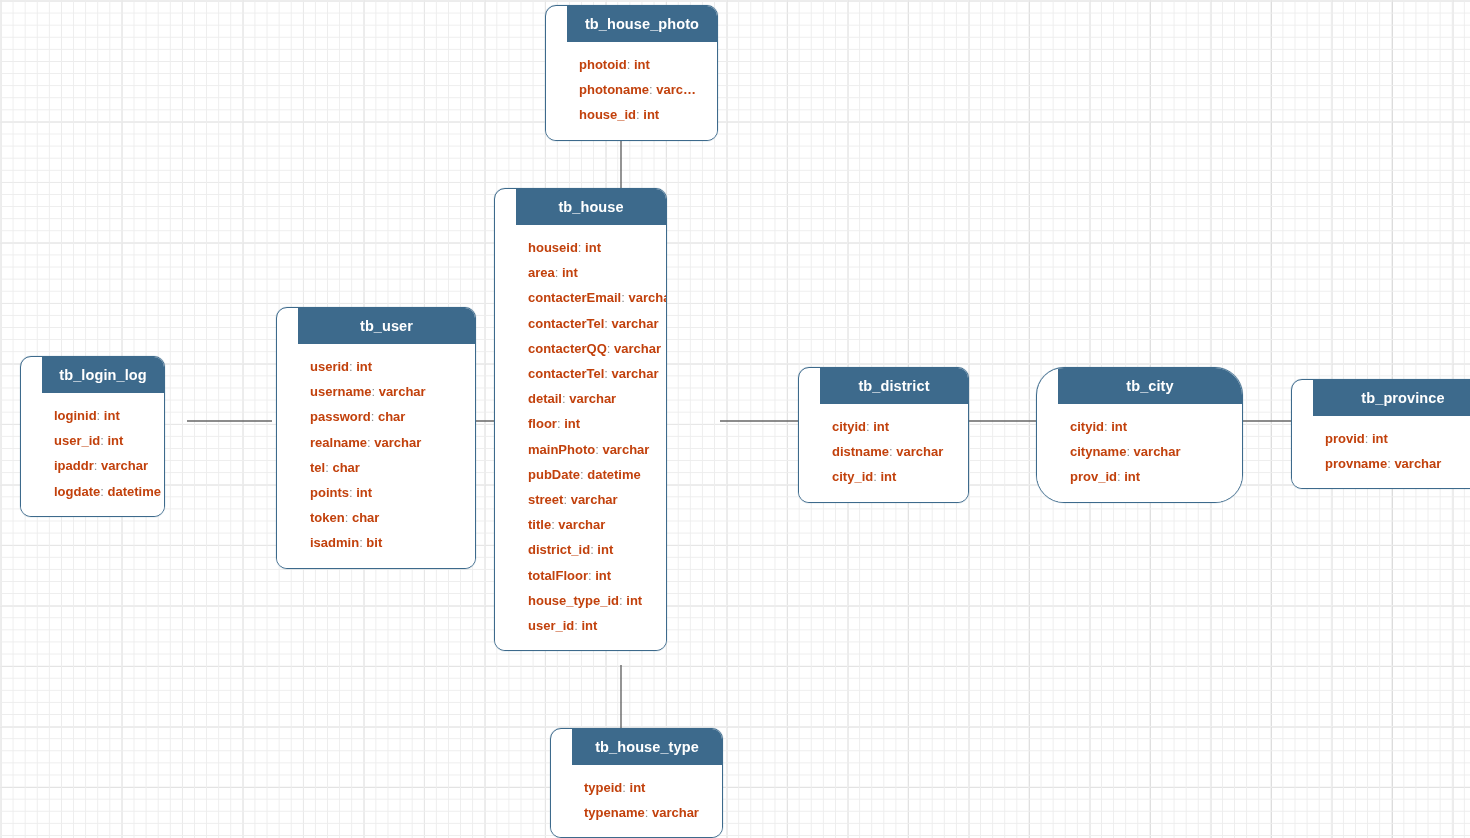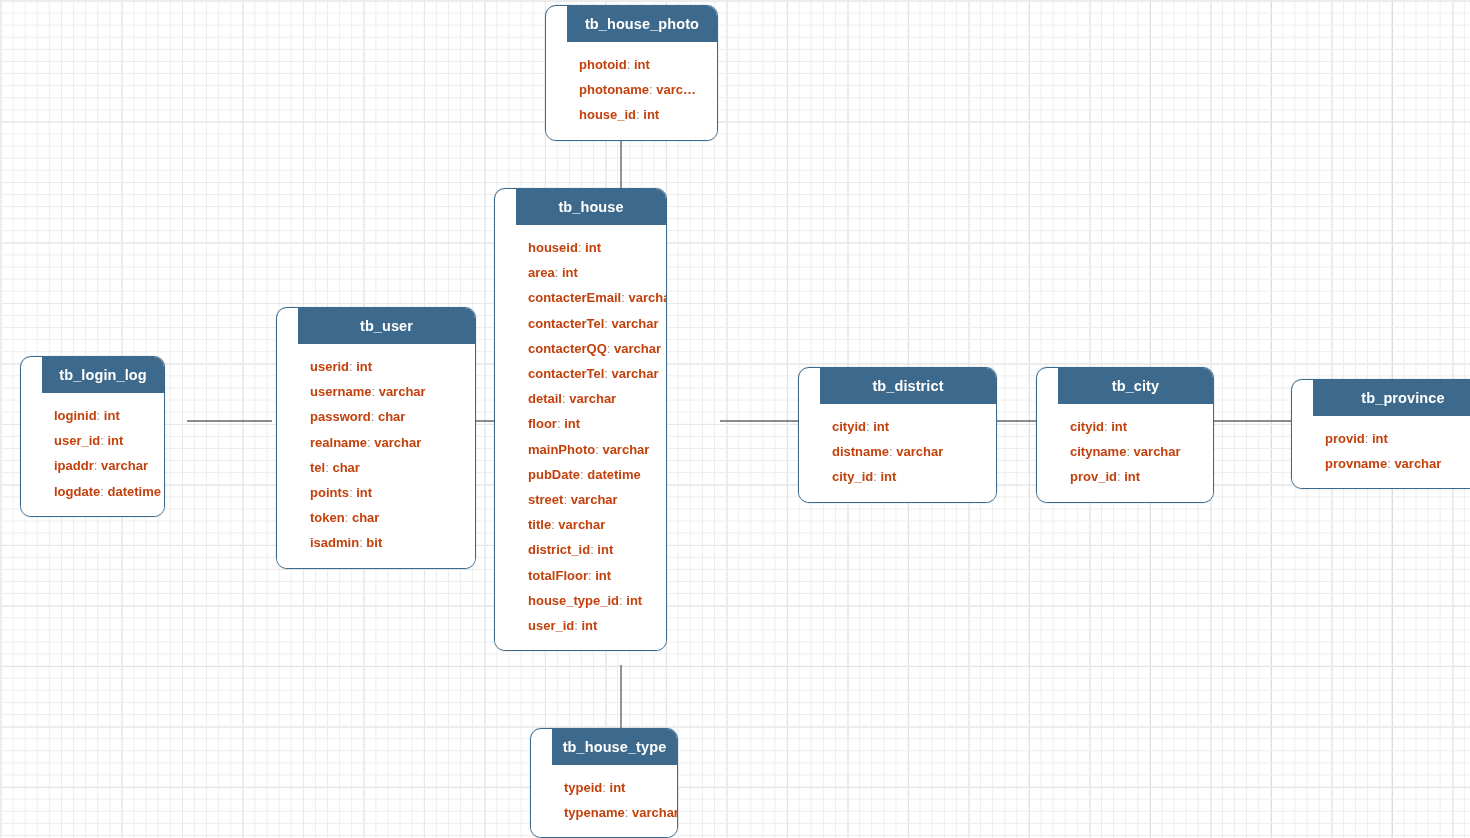--- a/index.html
+++ b/index.html
@@ -131,44 +131,44 @@
       </div>
       <div class="entity" style="left: 20px; top: 356px; width: 145px;">
         <div class="entity-header">tb_login_log</div>
         <div class="entity-body">
           <div class="field"><span class="fname">loginid</span><span>: </span><span class="ftype">int</span></div>
           <div class="field"><span class="fname">user_id</span><span>: </span><span class="ftype">int</span></div>
           <div class="field"><span class="fname">ipaddr</span><span>: </span><span class="ftype">varchar</span></div>
           <div class="field"><span class="fname">logdate</span><span>: </span><span class="ftype">datetime</span></div>
         </div>
       </div>
-      <div class="entity" style="left: 798px; top: 367px; width: 199px;">
+      <div class="entity" style="left: 798px; top: 367px; width: 171px;">
         <div class="entity-header">tb_district</div>
         <div class="entity-body">
           <div class="field"><span class="fname">cityid</span><span>: </span><span class="ftype">int</span></div>
           <div class="field"><span class="fname">distname</span><span>: </span><span class="ftype">varchar</span></div>
           <div class="field"><span class="fname">city_id</span><span>: </span><span class="ftype">int</span></div>
         </div>
       </div>
-      <div class="entity" style="left: 1036px; top: 367px; width: 178px;">
+      <div class="entity" style="left: 1036px; top: 367px; width: 207px; border-radius: 28px;">
         <div class="entity-header">tb_city</div>
         <div class="entity-body">
           <div class="field"><span class="fname">cityid</span><span>: </span><span class="ftype">int</span></div>
           <div class="field"><span class="fname">cityname</span><span>: </span><span class="ftype">varchar</span></div>
           <div class="field"><span class="fname">prov_id</span><span>: </span><span class="ftype">int</span></div>
         </div>
       </div>
       <div class="entity" style="left: 1291px; top: 379px; width: 203px;">
         <div class="entity-header">tb_province</div>
         <div class="entity-body">
           <div class="field"><span class="fname">provid</span><span>: </span><span class="ftype">int</span></div>
           <div class="field"><span class="fname">provname</span><span>: </span><span class="ftype">varchar</span></div>
         </div>
       </div>
-      <div class="entity" style="left: 530px; top: 728px; width: 148px;">
+      <div class="entity" style="left: 550px; top: 728px; width: 173px;">
         <div class="entity-header">tb_house_type</div>
         <div class="entity-body">
           <div class="field"><span class="fname">typeid</span><span>: </span><span class="ftype">int</span></div>
           <div class="field"><span class="fname">typename</span><span>: </span><span class="ftype">varchar</span></div>
         </div>
       </div>
     </div>
 </div>
 
 </body></html>

